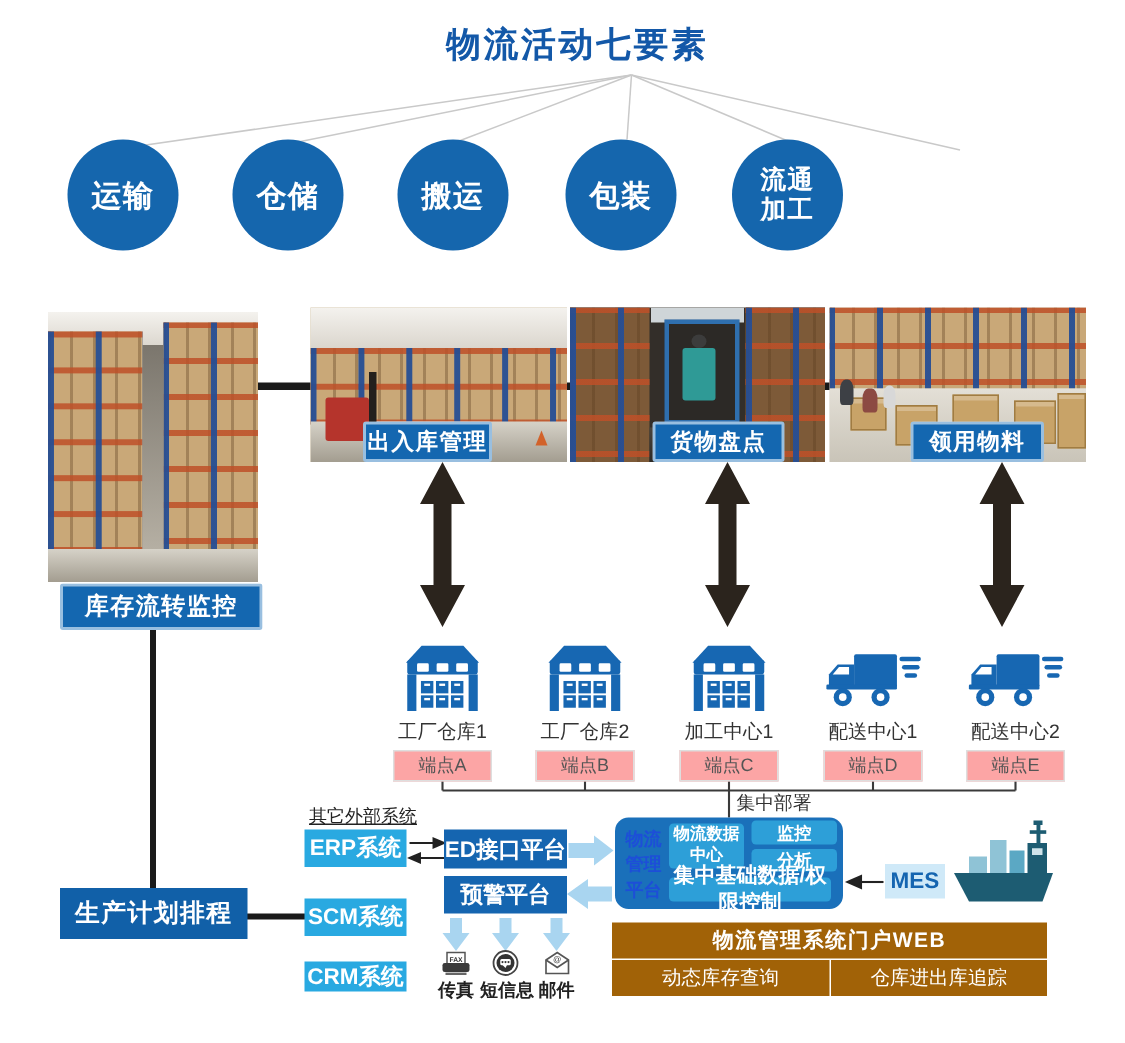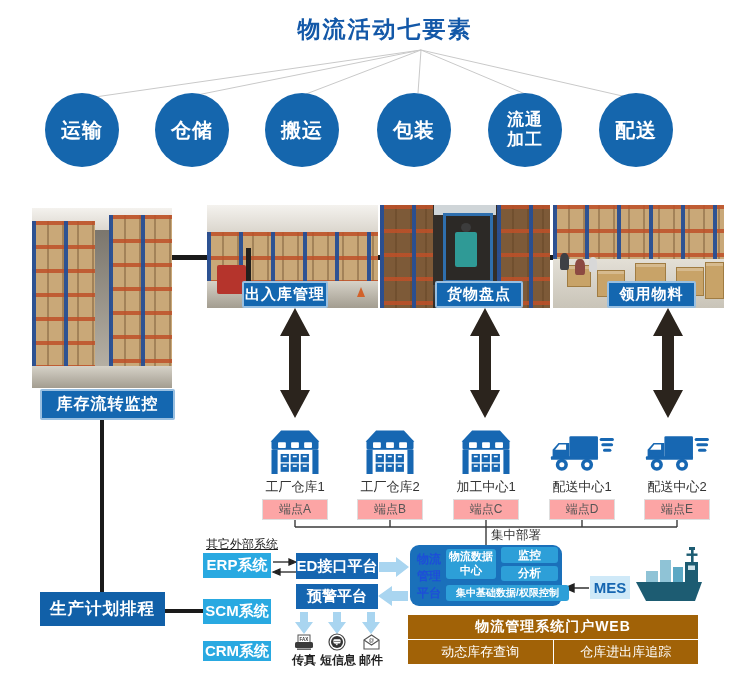--- a/index.html
+++ b/index.html
@@ -55,21 +55,21 @@
 
   #platform{position:absolute;left:410px;top:545px;width:152px;height:61px;background:#1a70ba;border-radius:9px;}
   #platform-name{position:absolute;left:415px;top:551px;width:28px;color:#1d4ed8;font-weight:bold;
                  font-size:12px;line-height:1.4;word-break:break-all;text-align:center;}
   .module{position:absolute;background:#2d9fd8;color:#fff;font-weight:bold;border-radius:3px;
           display:flex;align-items:center;justify-content:center;text-align:center;}
   #mod-dc{left:446px;top:549px;width:50px;height:30px;font-size:11px;line-height:1.25;}
   #mod-dc span{display:block;width:48px;word-break:break-all;}
   #mod-mon{left:501px;top:547px;width:57px;height:16px;font-size:11.5px;}
   #mod-ana{left:501px;top:566px;width:57px;height:15px;font-size:11.5px;}
-  #mod-base{left:446px;top:585px;width:123px;height:16px;font-size:10px;letter-spacing:0;}
+  #mod-base{left:446px;top:585px;width:108px;height:16px;font-size:14px;letter-spacing:0;}
 
   #mes{position:absolute;left:590px;top:576px;width:40px;height:23px;background:#cfe9f8;
        color:#1565b0;font-weight:bold;font-size:15px;display:flex;align-items:center;justify-content:center;}
 
   #portal{position:absolute;left:408px;top:615px;width:290px;height:49px;background:#a16207;color:#fff;}
   #portal-title{height:24px;border-bottom:1px solid #fff;display:flex;align-items:center;justify-content:center;
                 font-size:14px;font-weight:bold;letter-spacing:1px;}
   #portal-row{display:flex;height:24px;}
   #portal-row .cell{flex:1;display:flex;align-items:center;justify-content:center;font-size:13px;}
   #portal-row .cell + .cell{border-left:1px solid #fff;}
@@ -188,23 +188,20 @@
     </div>
   <div class="circle" style="left:265px;">
       <span>搬运</span>
     </div>
   <div class="circle" style="left:377px;">
       <span>包装</span>
     </div>
   <div class="circle small" style="left:488px;">
       <span>流通加工</span>
     </div>
-  <div class="circle" style="left:599px;">
-      <span>配送</span>
-    </div>
 
   <div class="ph" style="left:32px;top:208px;width:140px;height:180px;">
     <div class="ceil" style="height:14%;"></div>
     <div class="rack" style="left:0;top:7%;width:45%;height:81%;"></div>
     <div class="rack" style="left:55%;top:4%;width:45%;height:86%;"></div>
     <div class="aisle" style="left:45%;top:12%;width:10%;height:76%;"></div>
     <div class="floor" style="height:12%;"></div>
   </div>
 
   <div class="ph" style="left:207px;top:205px;width:171px;height:103px;">

